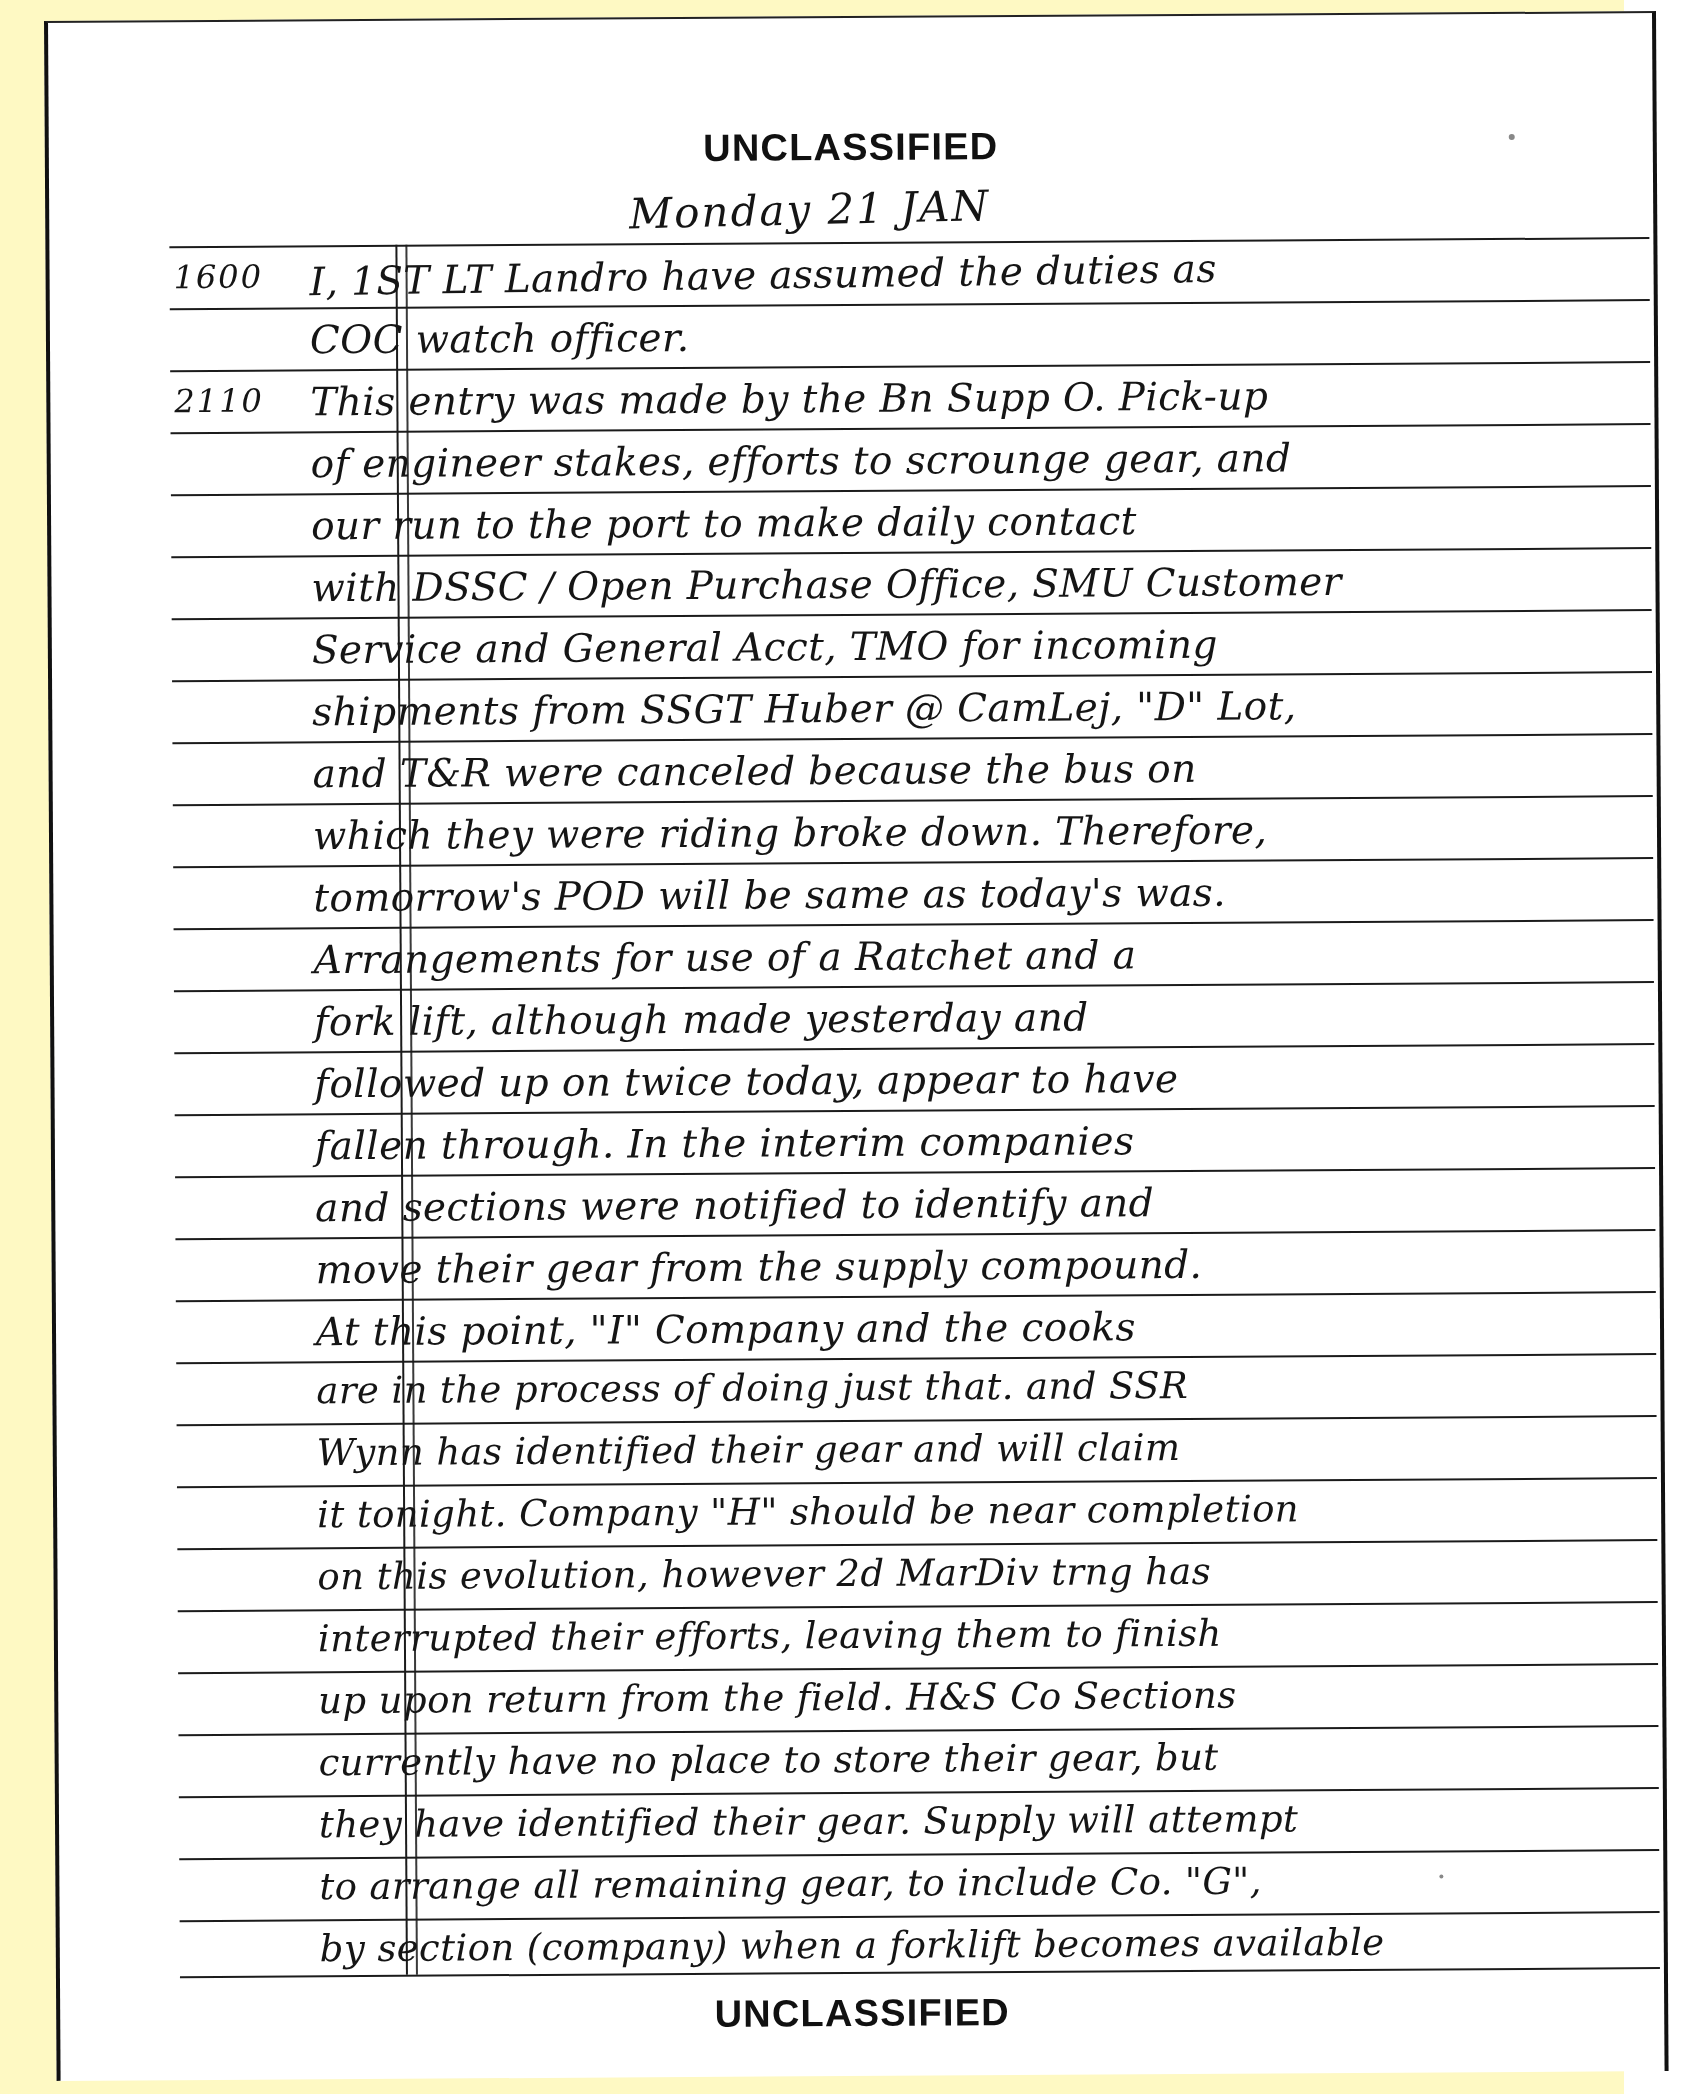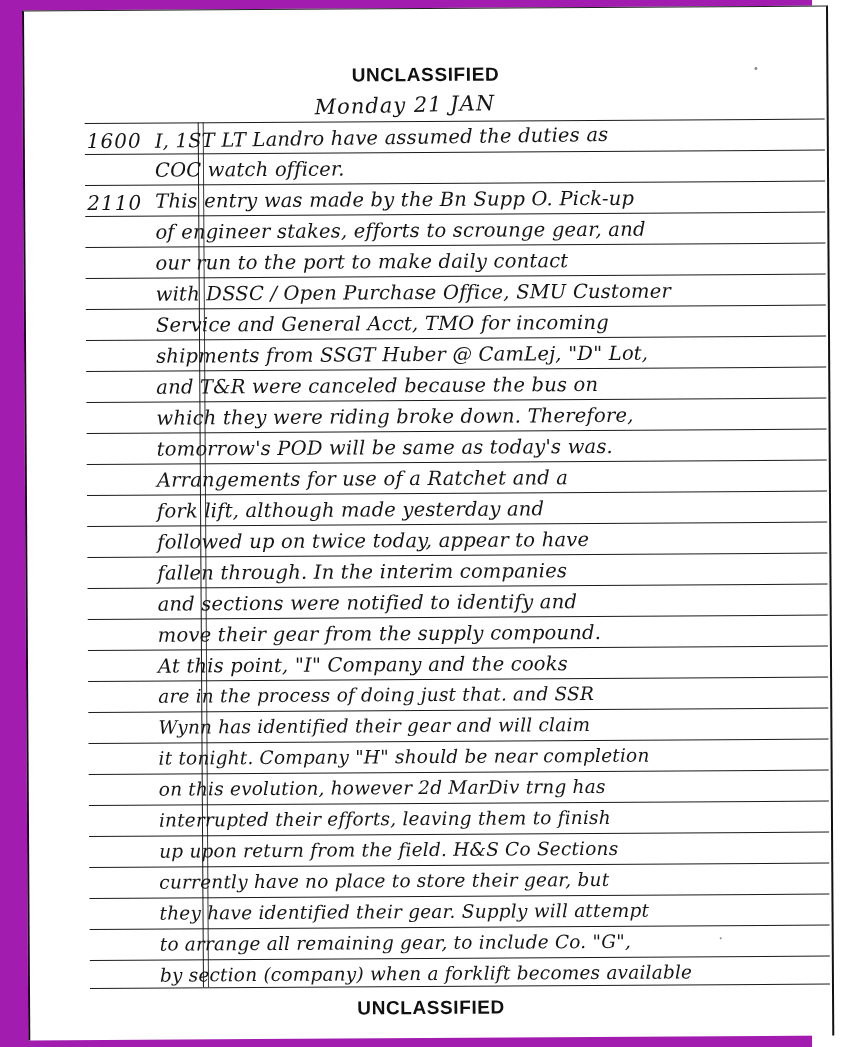--- a/index.html
+++ b/index.html
@@ -14,21 +14,21 @@
     position: relative;
     overflow: hidden;
   }
 
   
   .page {
     position: absolute;
     left: 0; top: 0;
     width: 812px;
     height: 1047px;
-    background: #a21caf;
+    background: #fef9c3;
   }
 
   
   .sheet {
     position: absolute;
     left: 22px;
     top: 8px;
     width: 806px;
     height: 1030px;
     background: #ffffff;
@@ -94,21 +94,21 @@
   .date-line {
     position: absolute;
     left: 290px;
     top: 84px;
     font-size: 21px;
     letter-spacing: 1px;
     transform: rotate(-1deg);
   }
   .time {
     position: absolute;
-    font-size: 20px;
+    font-size: 16px;
     letter-spacing: 1px;
     color: #151515;
   }
   .entry-line {
     position: absolute;
     left: 130px;
     font-size: 19.5px;
     white-space: nowrap;
     color: #151515;
     letter-spacing: 0.2px;

